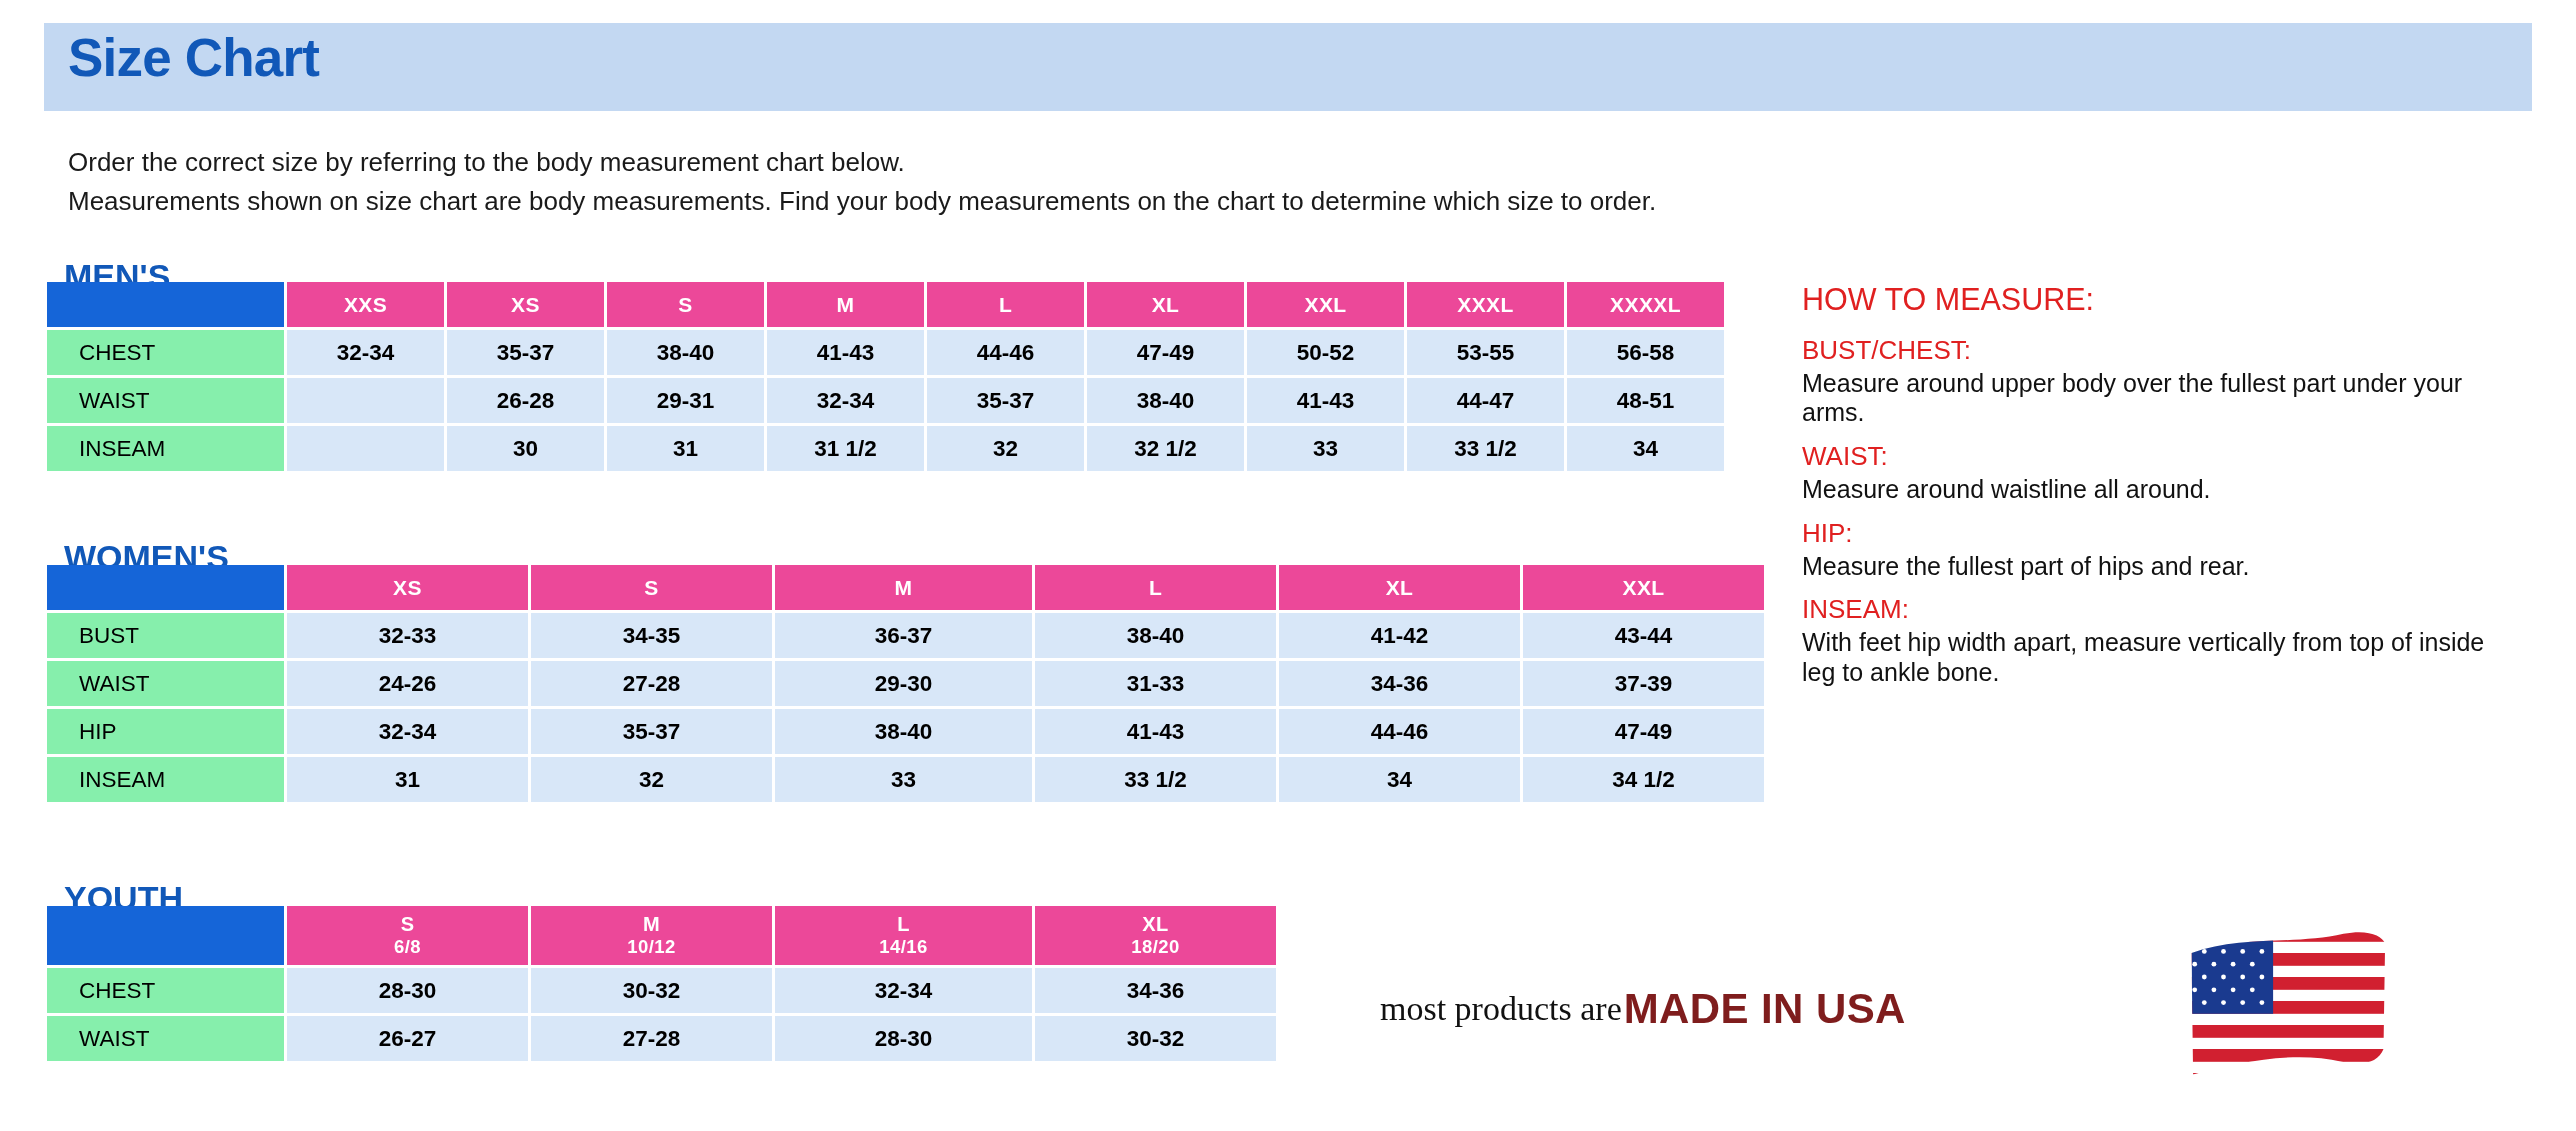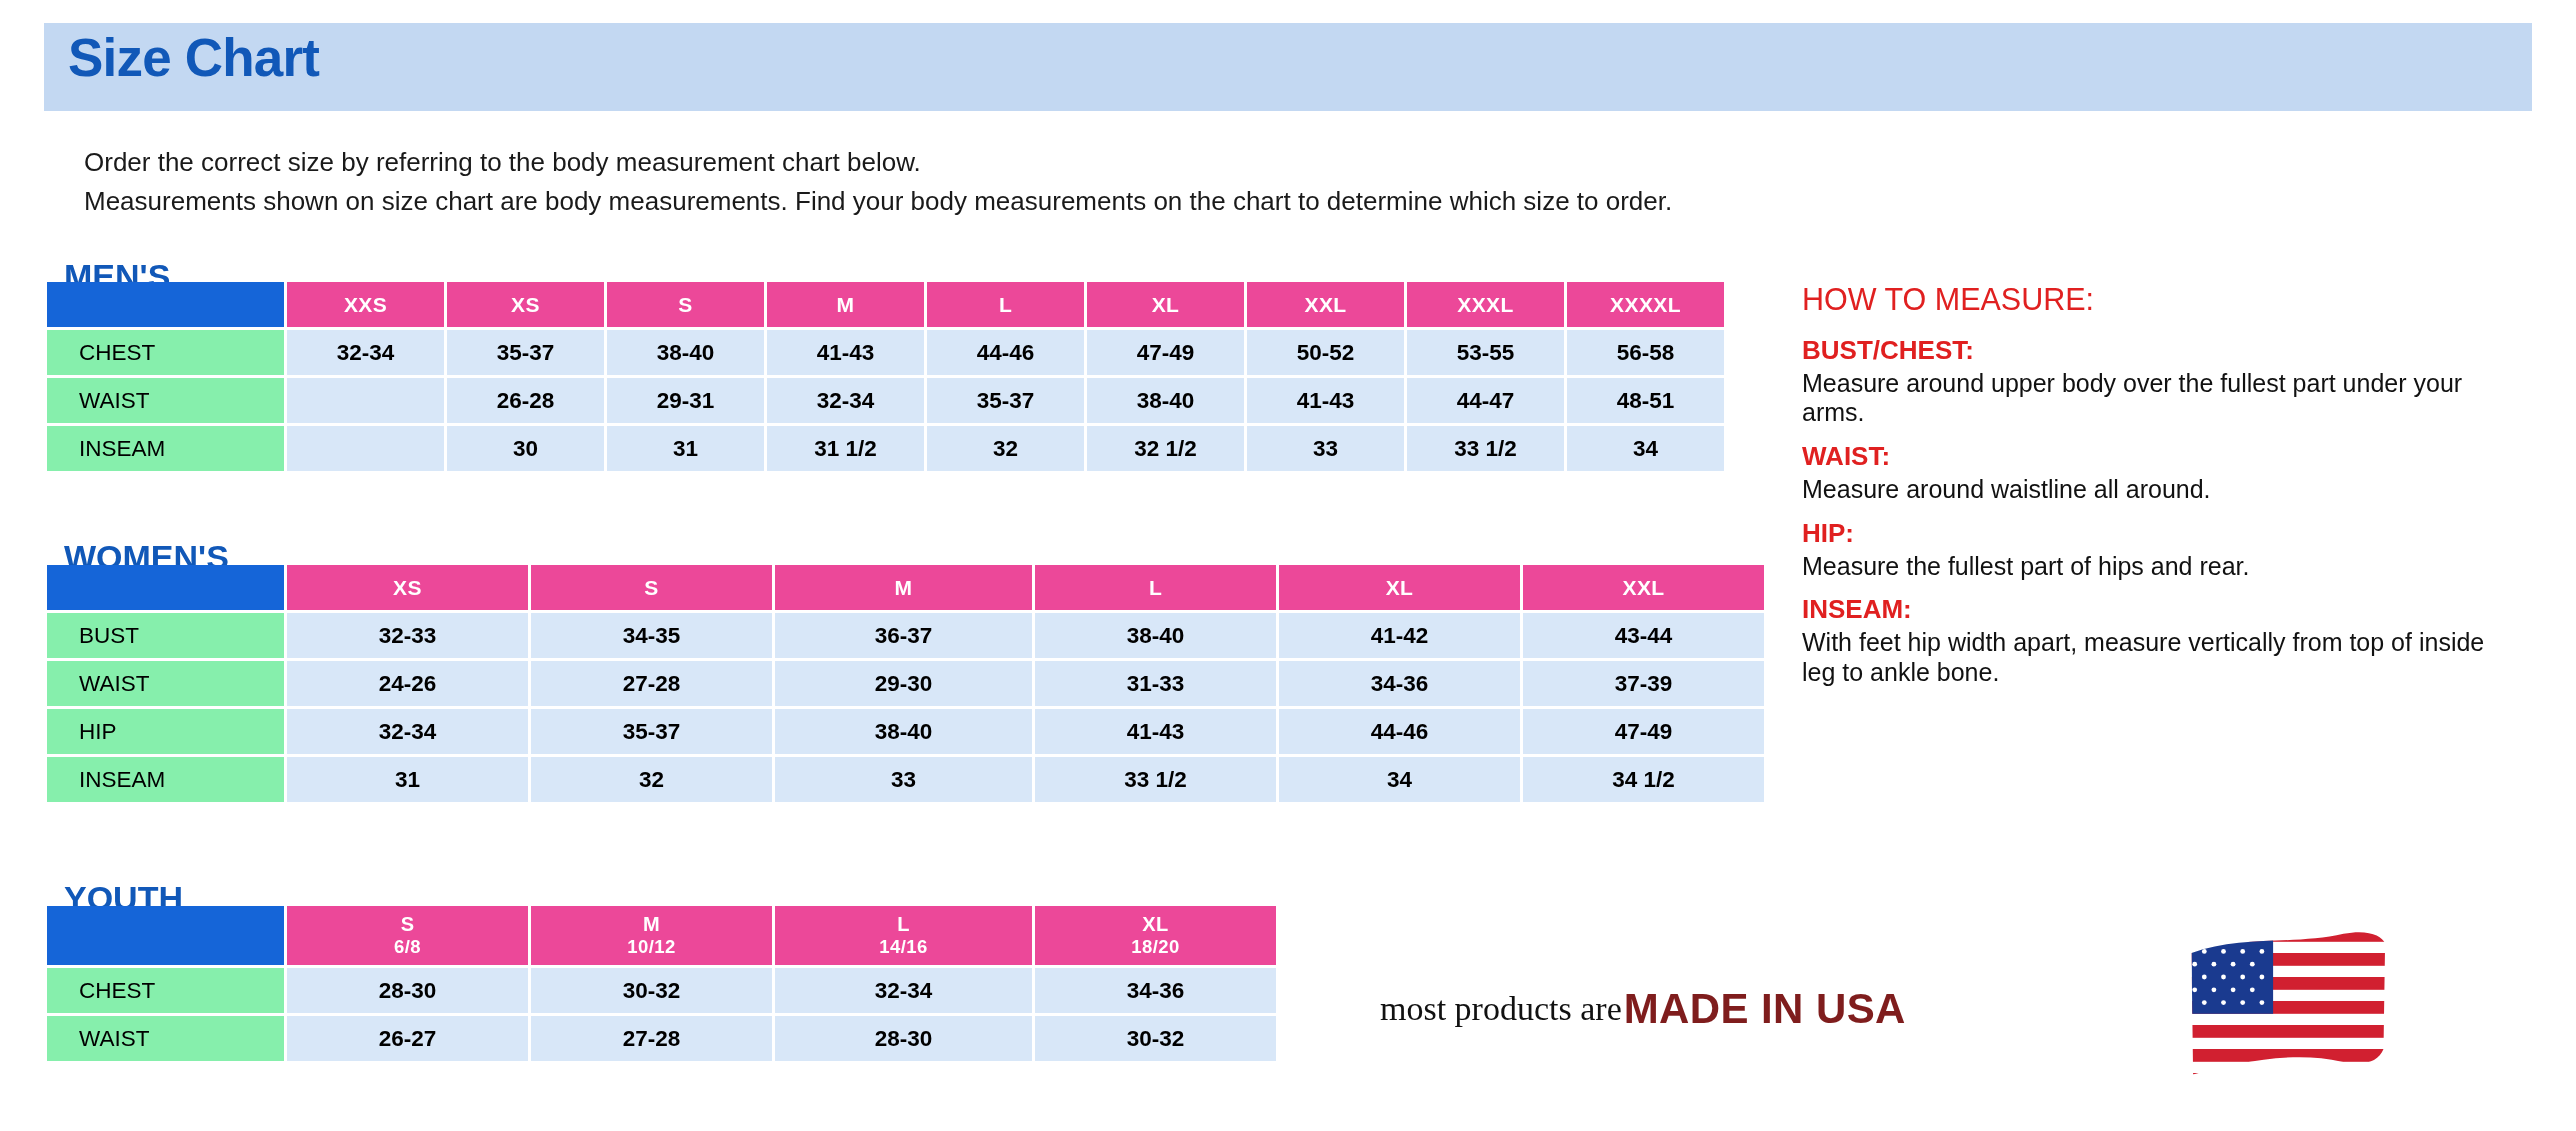--- a/index.html
+++ b/index.html
@@ -38,21 +38,21 @@
     font-size: 53px;
     font-weight: bold;
     color: #1158b8;
     letter-spacing: -0.8px;
     line-height: 1;
   }
 
   
   .intro {
     position: absolute;
-    left: 84px;
+    left: 68px;
     top: 146px;
     width: 2456px;
   }
   .intro p {
     margin: 0 0 6.4px 0;
     font-size: 26px;
     line-height: 1.25;
     color: #1a1a1a;
   }
 
@@ -131,21 +131,21 @@
   }
   .howto-title {
     font-size: 30.5px;
     font-weight: normal;
     color: #e02020;
     margin: 0 0 17.7px 0;
     letter-spacing: 0px;
   }
   .howto-term {
     font-size: 26px;
-    font-weight: bold;
+    font-weight: normal;
     color: #e02020;
     margin: 0 0 3.2px 0;
   }
   .howto-def {
     font-size: 25px;
     color: #111;
     margin: 0 0 13px 0;
     line-height: 1.18;
   }
 

